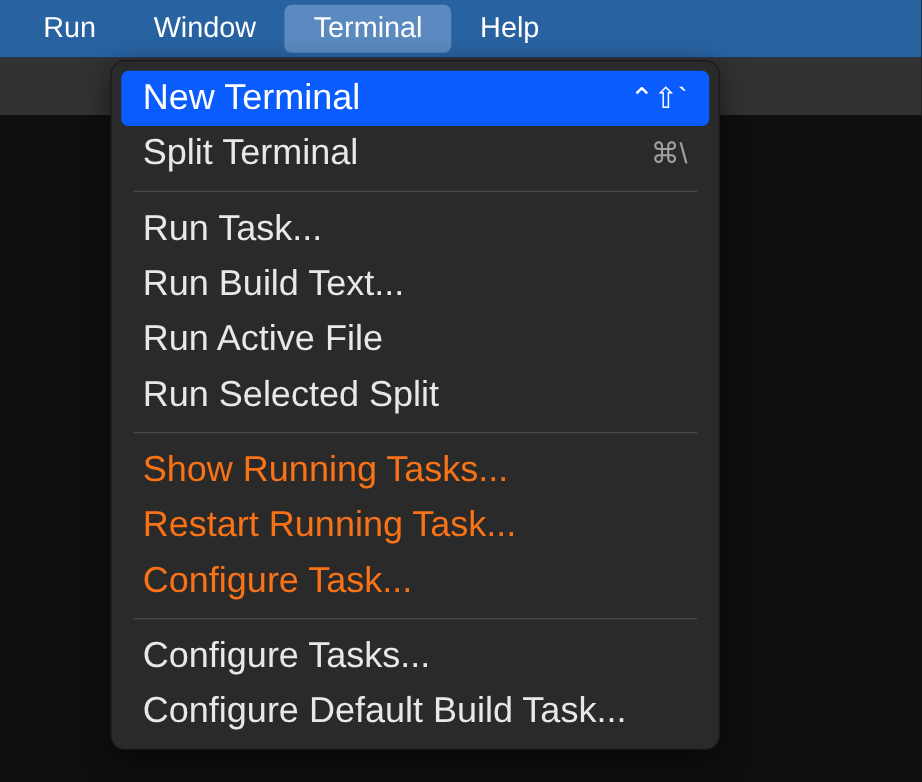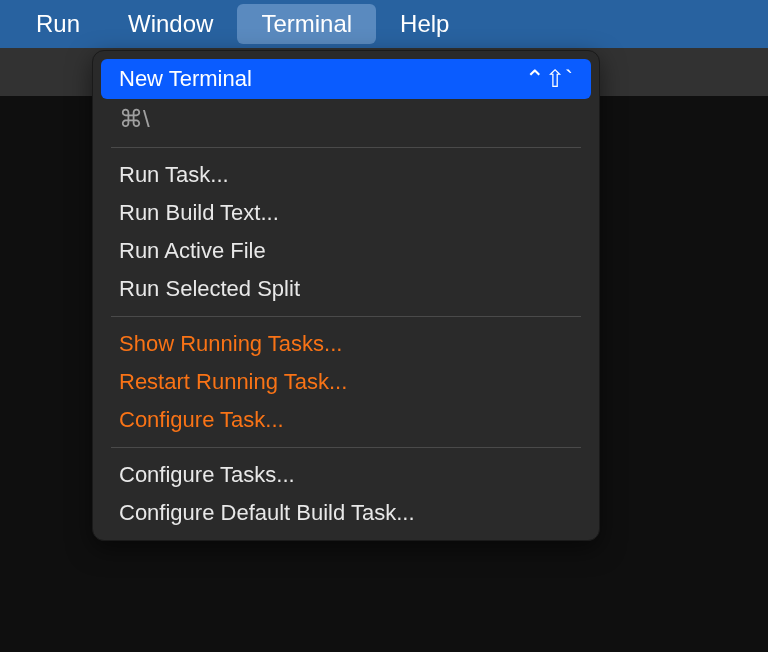--- a/index.html
+++ b/index.html
@@ -60,21 +60,21 @@
       padding: 6px 18px;
       margin: 0 8px;
       border-radius: 6px;
       cursor: default;
     }
     .menu-item.highlighted {
       background: #0a5cff;
     }
     .menu-item-label {
       color: #e8e8e8;
-      font-size: 22px;
+      font-size: 30px;
       font-weight: 400;
       text-align: right;
     }
     .menu-item.highlighted .menu-item-label {
       color: #ffffff;
     }
     .menu-item.disabled .menu-item-label {
       color: #f97316;
     }
     .menu-shortcut {
@@ -107,20 +107,21 @@
 
 <div class="toolbar-strip"></div>
 <div class="content-area"></div>
 
 <div class="dropdown">
   <div class="menu-item highlighted">
     <span class="menu-item-label">New Terminal</span>
     <span class="menu-shortcut">⌃⇧`</span>
   </div>
   <div class="menu-item">
+    <span class="menu-item-label">Split Terminal</span>
     <span class="menu-shortcut">⌘\</span>
   </div>
 
   <div class="menu-separator"></div>
 
   <div class="menu-item">
     <span class="menu-item-label">Run Task...</span>
   </div>
   <div class="menu-item">
     <span class="menu-item-label">Run Build Text...</span>

